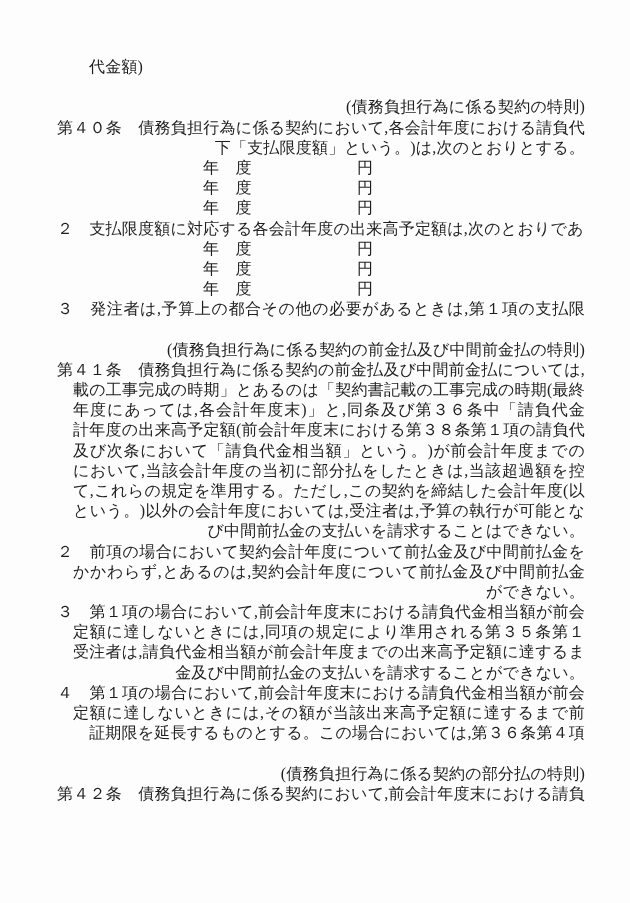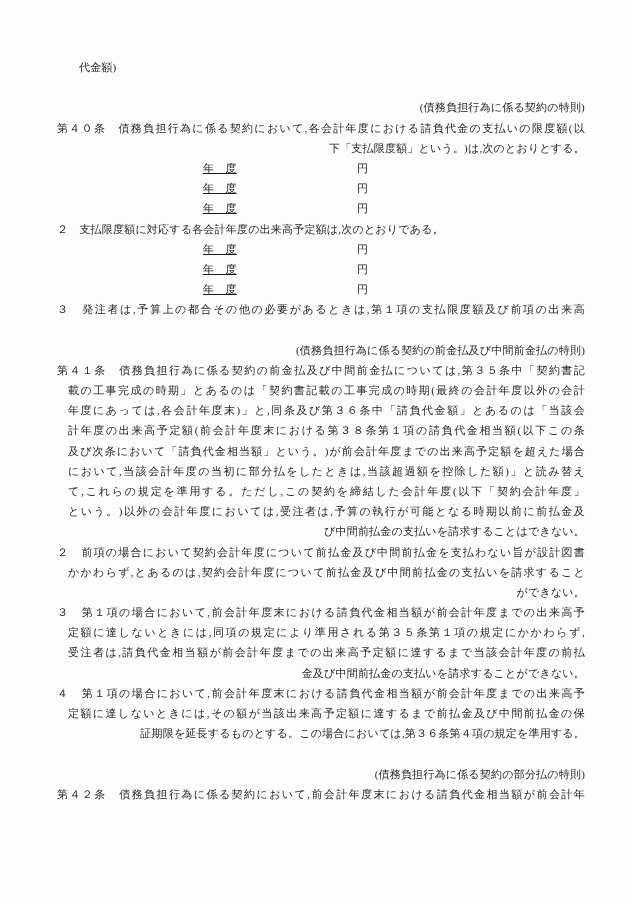--- a/index.html
+++ b/index.html
@@ -19,35 +19,34 @@
   .content {
     position: absolute;
     left: 57px;
     top: 57px;
     width: 528px;
   }
   .line {
     position: relative;
     height: 20.2px;
     line-height: 20.2px;
-    font-size: 11px;
+    font-size: 16px;
     letter-spacing: 0.2px;
     overflow: hidden;
   }
   .ind1 { padding-left: 1em; text-align: right; }
   .ind2 { padding-left: 2em; }
   .just {
     text-align: justify;
     text-align-last: justify;
   }
   .fillrow .yr {
     position: absolute;
     left: 146px;
     top: 0;
-    text-decoration: underline;
   }
   .fillrow .yen {
     position: absolute;
     left: 300px;
     top: 0;
   }
 </style>
 </head>
 <body>
 

